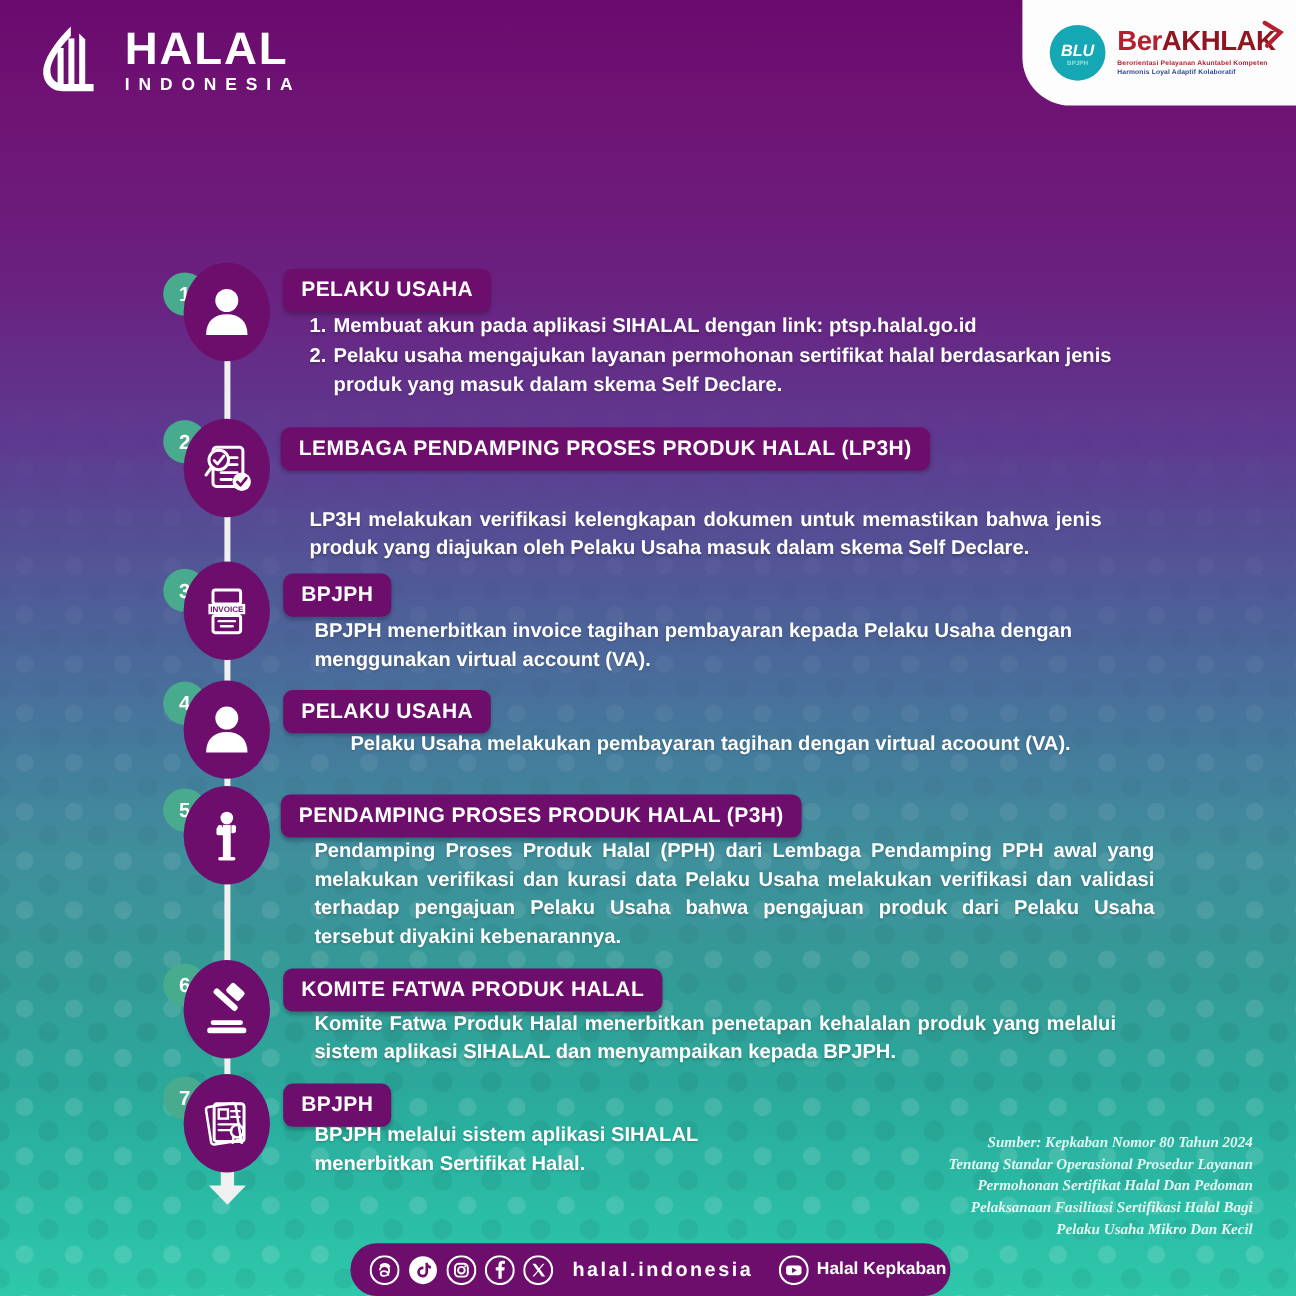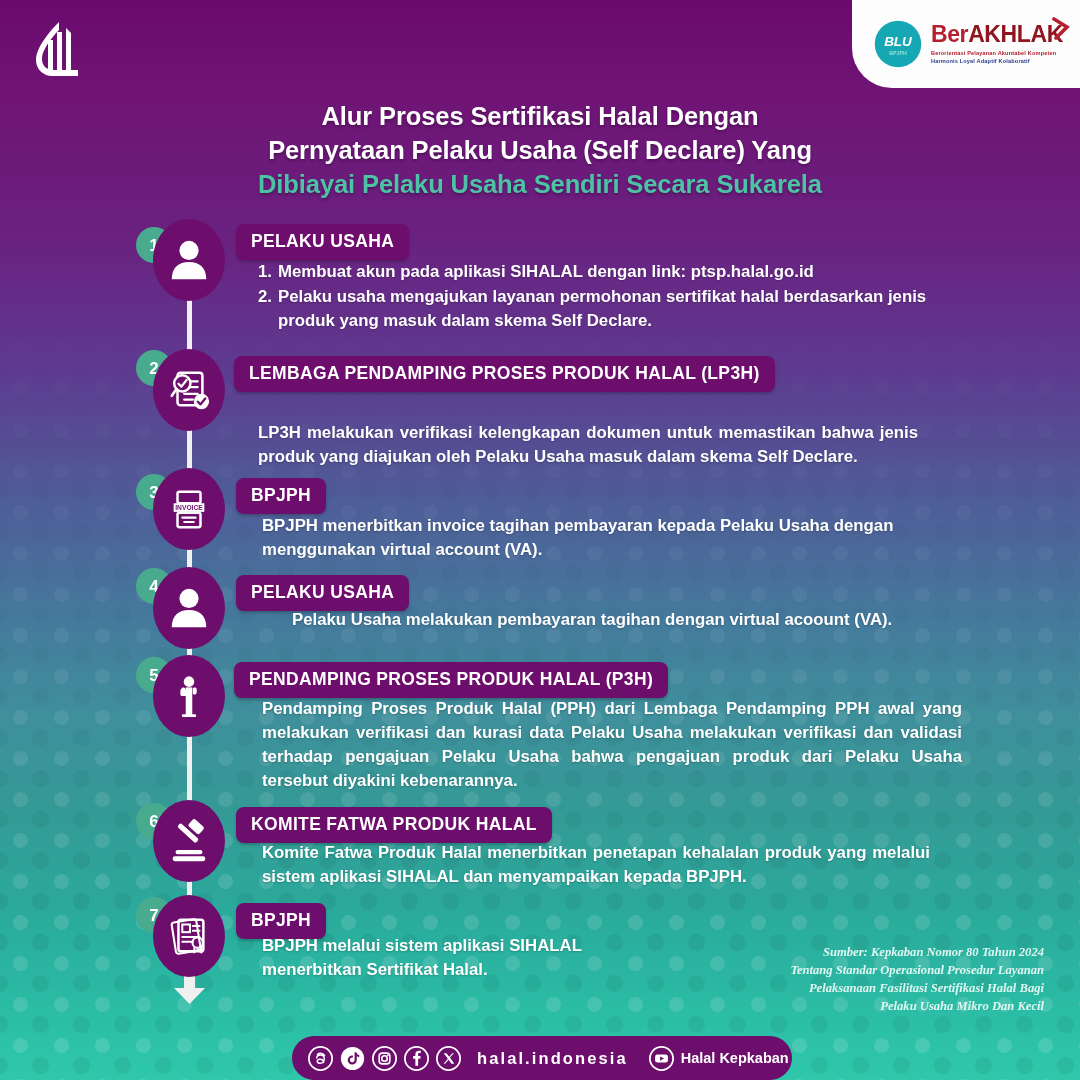--- a/index.html
+++ b/index.html
@@ -199,45 +199,44 @@
   <div id="dots"></div>
   <div id="dots2"></div>
 
   <div id="brand">
     <svg class="logo-mark" viewBox="0 0 64 64">
       <path d="M33 4 C33 4 10 26 10 42 C10 52 18 58 26 58 L52 58 L52 52 L27 52 C21 52 16 48 16 41 C16 29 33 12 33 12 Z" fill="#ffffff"></path>
       <rect x="22" y="22" width="5" height="30" fill="#ffffff"></rect>
       <rect x="31" y="14" width="5" height="38" fill="#ffffff"></rect>
       <path d="M40 10 L45 15 L45 52 L40 52 Z" fill="#ffffff"></path>
     </svg>
+    <div class="wordmark">
+      <div class="l1">HALAL</div>
+      <div class="l2">INDONESIA</div>
+    </div>
   </div>
 
   <div id="badge-panel">
     <svg id="blu-logo" viewBox="0 0 64 64">
       <circle cx="32" cy="32" r="31" fill="#16a7b5"></circle>
       <text x="32" y="35" text-anchor="middle" font-family="Liberation Sans, sans-serif" font-size="18" font-weight="700" fill="#ffffff" font-style="italic">BLU</text>
       <text x="32" y="46" text-anchor="middle" font-family="Liberation Sans, sans-serif" font-size="7" font-weight="700" fill="#8fe3d8">BPJPH</text>
     </svg>
     <div id="berakhlak">
       <div class="ba-title"><span class="ber">Ber</span><span class="akhlak">AKHLAK</span></div>
       <div class="ba-sub">
         <div><span class="w-r">Berorientasi Pelayanan Akuntabel Kompeten</span></div>
         <div><span class="w-b">Harmonis Loyal Adaptif Kolaboratif</span></div>
       </div>
       <svg id="ba-swoosh" viewBox="0 0 22 24">
         <path d="M4 2 L17 10 L6 21" stroke="#b52030" stroke-width="3.6" fill="none" stroke-linecap="round"></path>
       </svg>
     </div>
   </div>
 
-  <div id="title">
-    <div>Alur Proses Sertifikasi Halal Dengan</div>
-    <div>Pernyataan Pelaku Usaha (Self Declare) Yang</div>
-    <div class="accent">Dibiayai Pelaku Usaha Sendiri Secara Sukarela</div>
-  </div>
 
   <div id="spine"></div>
   <svg id="spine-arrow" viewBox="0 0 37 30">
     <path d="M13 0 L24 0 L24 13 L34 13 L18.5 29 L3 13 L13 13 Z" fill="#f0f0f0"></path>
   </svg>
 
   <div class="step">
     <div class="numbadge" style="top:227px;">1</div>
     <div class="node" style="top:219px;">
       <svg class="ic" viewBox="0 0 48 48">
@@ -347,20 +346,21 @@
         <path d="M30 35.4 L29 41 L33 38.6 L37 41 L36 35.4" fill="none" stroke="#ffffff" stroke-width="2.2" stroke-linejoin="round"></path>
       </svg>
     </div>
     <div class="tag" style="left:236px; top:903px;">BPJPH</div>
     <div class="body" style="left:262px; top:934px; width:420px;">BPJPH melalui sistem aplikasi SIHALAL menerbitkan Sertifikat Halal.</div>
   </div>
 
   <div id="source">
     <div>Sumber: Kepkaban Nomor 80 Tahun 2024</div>
     <div>Tentang Standar Operasional Prosedur Layanan</div>
+    <div>Permohonan Sertifikat Halal Dan Pedoman</div>
     <div>Pelaksanaan Fasilitasi Sertifikasi Halal Bagi</div>
     <div>Pelaku Usaha Mikro Dan Kecil</div>
   </div>
 
   <div id="footer">
     <svg class="sicon" viewBox="0 0 28 28">
       <circle cx="14" cy="14" r="13" fill="none" stroke="#ffffff" stroke-width="2"></circle>
       <path d="M18.2 14.4 c0-2.6-1.8-4.3-4.3-4.3 -2.3 0-3.9 1.3-4.2 3.3 M18.2 14.4 c0 3-2 4.9-4.6 4.9 -1.9 0-3.2-1-3.2-2.3 0-1.3 1.1-2.2 2.9-2.2 2.3 0 4 1.2 4.2 3.6 M10.5 9.5 c0.9-0.9 2.1-1.3 3.5-1.3 2.2 0 3.7 0.9 4.5 2.4" stroke="#ffffff" stroke-width="1.7" fill="none" stroke-linecap="round"></path>
     </svg>
     <svg class="sicon" viewBox="0 0 28 28">

